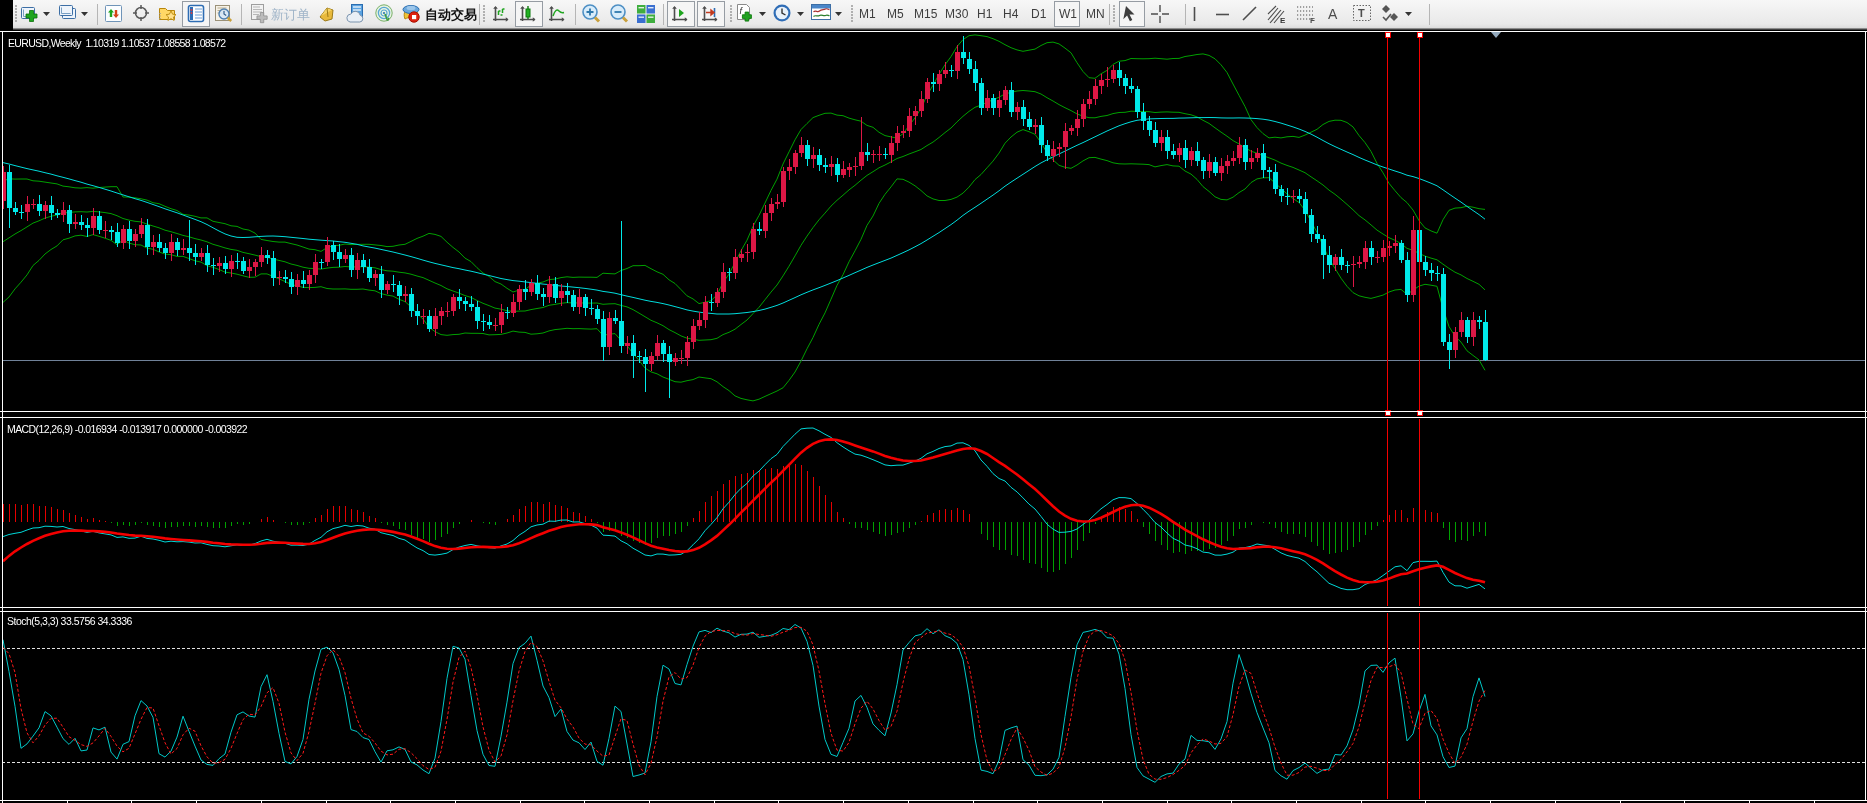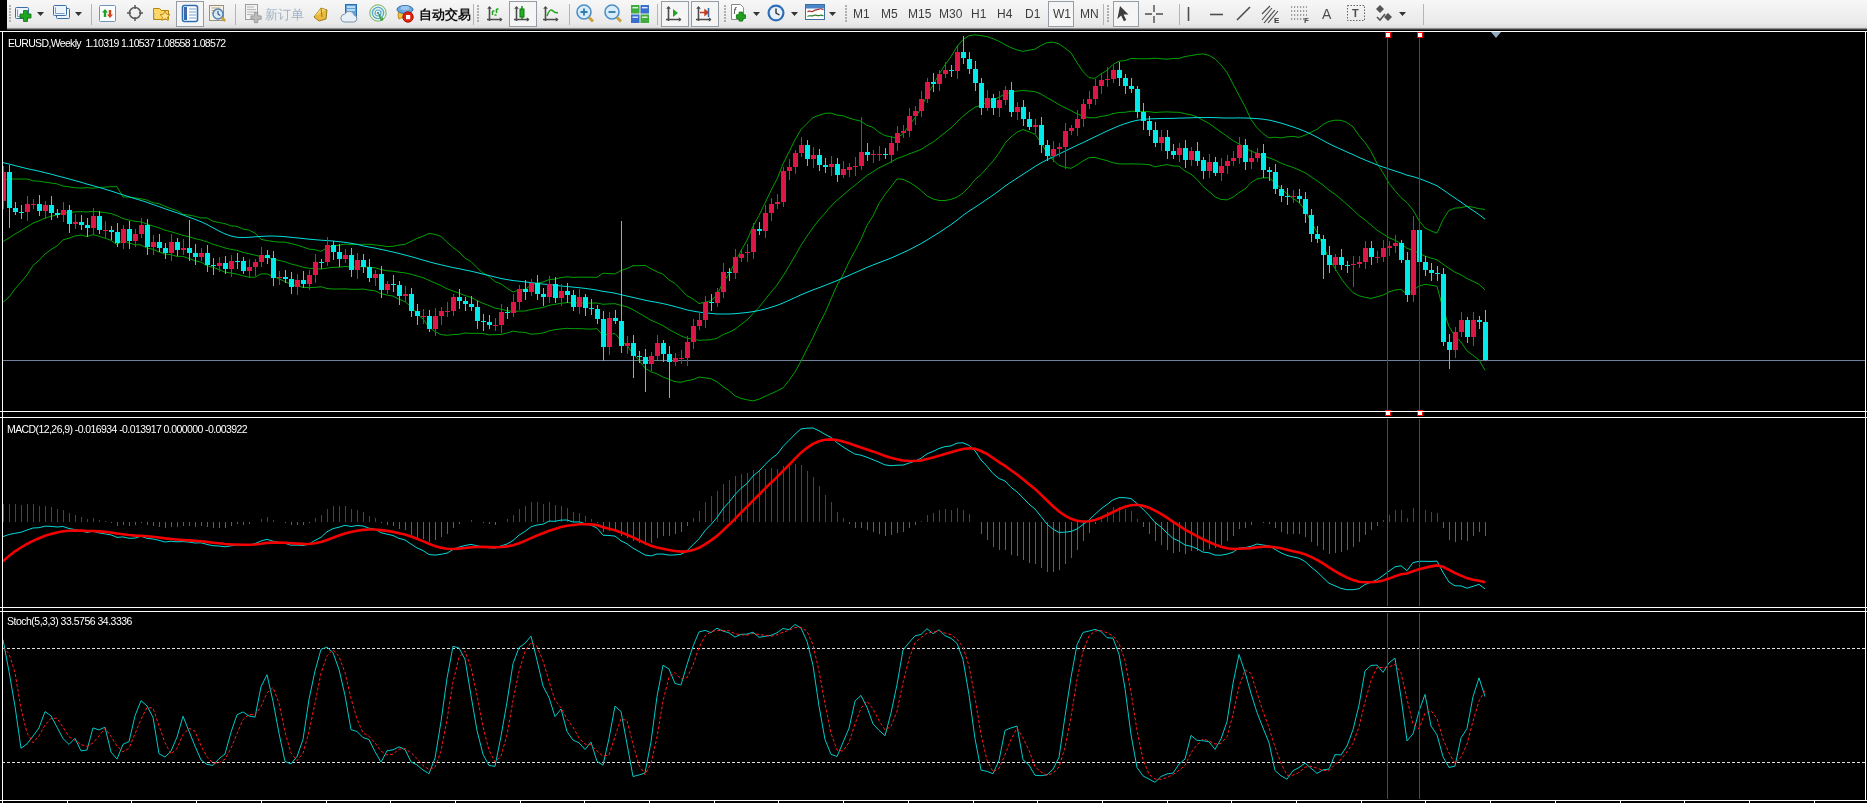--- a/index.html
+++ b/index.html
@@ -1,15 +1,15 @@
 <!DOCTYPE html>
 <html><head><meta charset="utf-8">
 <style>
 html,body{margin:0;padding:0;background:#000;width:1867px;height:803px;overflow:hidden}
-#toolbar{position:absolute;top:0;left:7px;width:1689px;height:30px}
+#toolbar{position:absolute;top:0;left:13px;width:1689px;height:30px}
 *{font-family:"Liberation Sans",sans-serif}
 </style></head>
 <body>
 
 <div id="toolbar">
 <svg width="1867" height="30" xmlns="http://www.w3.org/2000/svg">
 <defs>
 <linearGradient id="tbg" x1="0" y1="0" x2="0" y2="1">
 <stop offset="0" stop-color="#f7f7f7"></stop>
           <stop offset="0.85" stop-color="#e9e9e9"></stop>

